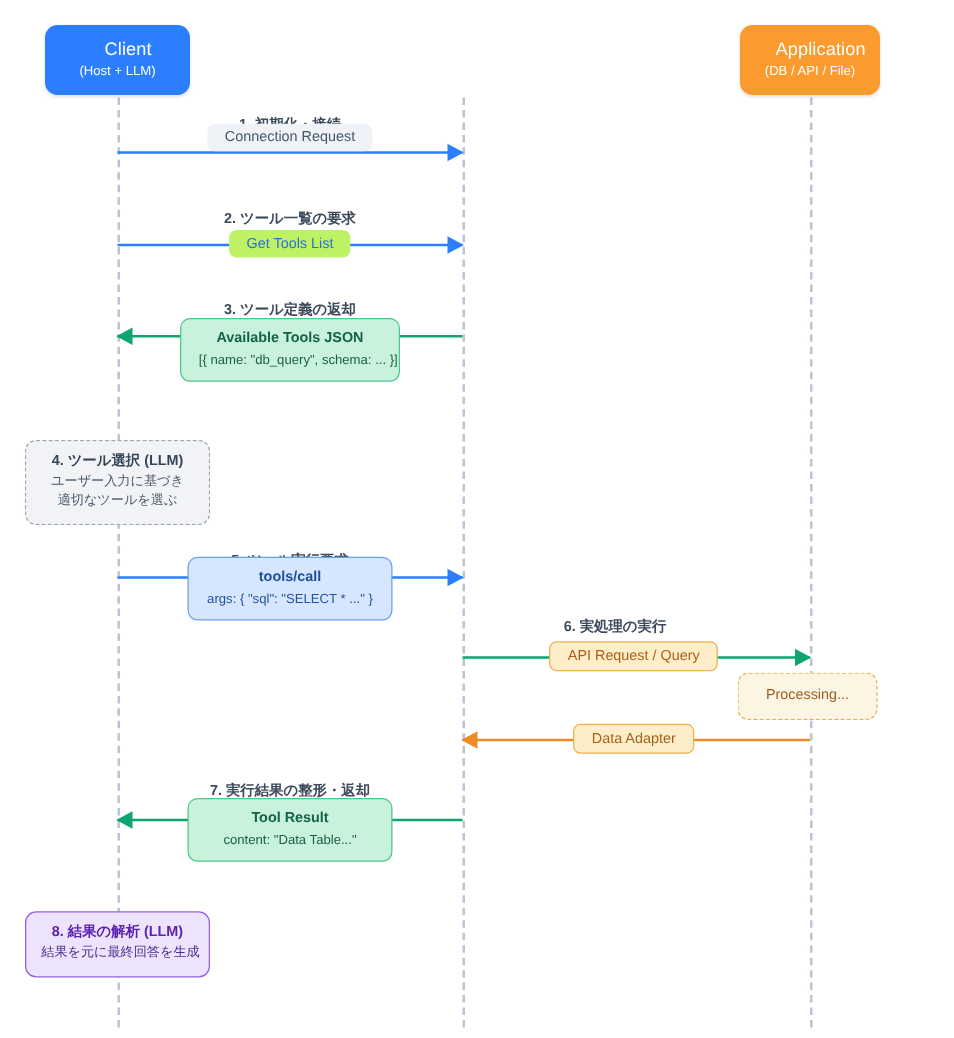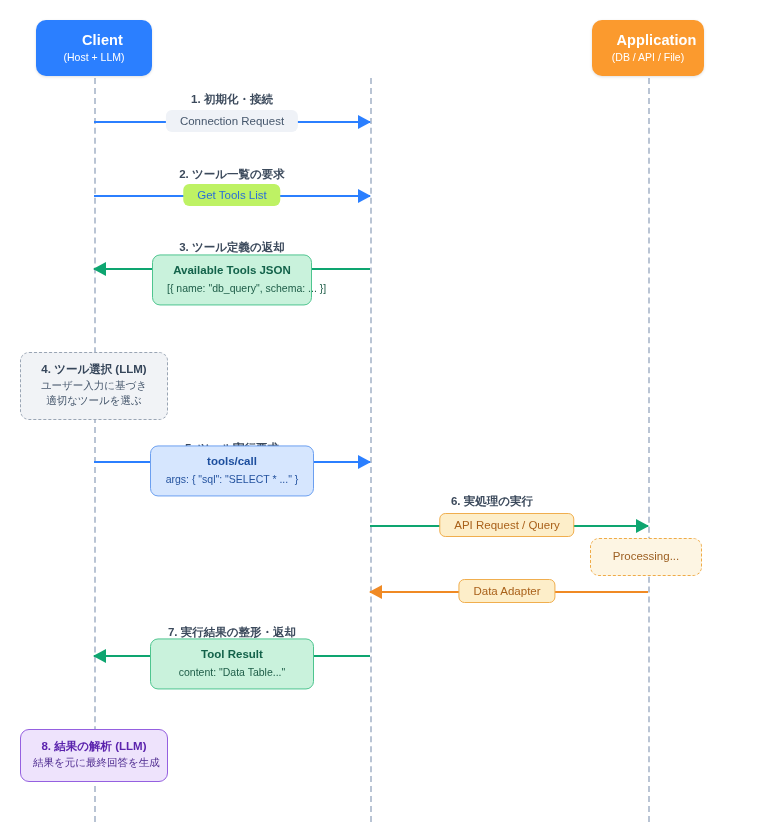--- a/index.html
+++ b/index.html
@@ -40,21 +40,21 @@
     display: flex;
     flex-direction: column;
     align-items: center;
     justify-content: center;
     color: #ffffff;
     box-shadow: 0 1px 3px rgba(0,0,0,0.13);
     box-sizing: border-box;
   }
   .actor .actor-title {
     font-size: 14.5px;
-    font-weight: bold;
+    font-weight: normal;
     line-height: 1.15;
     letter-spacing: .1px;
     margin-left: 17px;
   }
   .actor .actor-sub {
     font-size: 10.5px;
     font-weight: normal;
     line-height: 1.2;
     margin-top: 2px;
   }
@@ -211,35 +211,35 @@
   <div class="actor application">
     <div class="actor-title">Application</div>
     <div class="actor-sub">(DB / API / File)</div>
   </div>
 
   <div class="step-label" style="left:232px; top:92px;">1. 初期化・接続</div>
   <div class="msg blue to-right" style="left:94px; width:276px; top:121px;">
     <div class="line"></div>
     <div class="head"></div>
   </div>
-  <div class="pill grey" style="left:232px; top:121px;text-align:center;">Connection Request</div>
+  <div class="pill grey" style="left:232px; top:110px;text-align:center;">Connection Request</div>
 
   <div class="step-label" style="left:232px; top:167px;">2. ツール一覧の要求</div>
   <div class="msg blue to-right" style="left:94px; width:276px; top:195px;">
     <div class="line"></div>
     <div class="head"></div>
   </div>
   <div class="pill blue" style="left:232px; top:195px;">Get Tools List</div>
 
   <div class="step-label" style="left:232px; top:240px;">3. ツール定義の返却</div>
   <div class="msg green to-left" style="left:94px; width:276px; top:268px;">
     <div class="line"></div>
     <div class="head"></div>
   </div>
-  <div class="payload green" style="left:232px; top:280px; width:160px;">
+  <div class="payload green" style="left:232px; top:280px; width:176px;">
     <div class="p-title">Available Tools JSON</div>
     <div class="p-sub">[{ name: "db_query", schema: ... }]</div>
   </div>
 
   <div class="note dashed-grey" style="left:20px; top:352px; width:148px;">
     <div class="n-title">4. ツール選択 (LLM)</div>
     <div class="n-line">ユーザー入力に基づき</div>
     <div class="n-line">適切なツールを選ぶ</div>
   </div>
 

